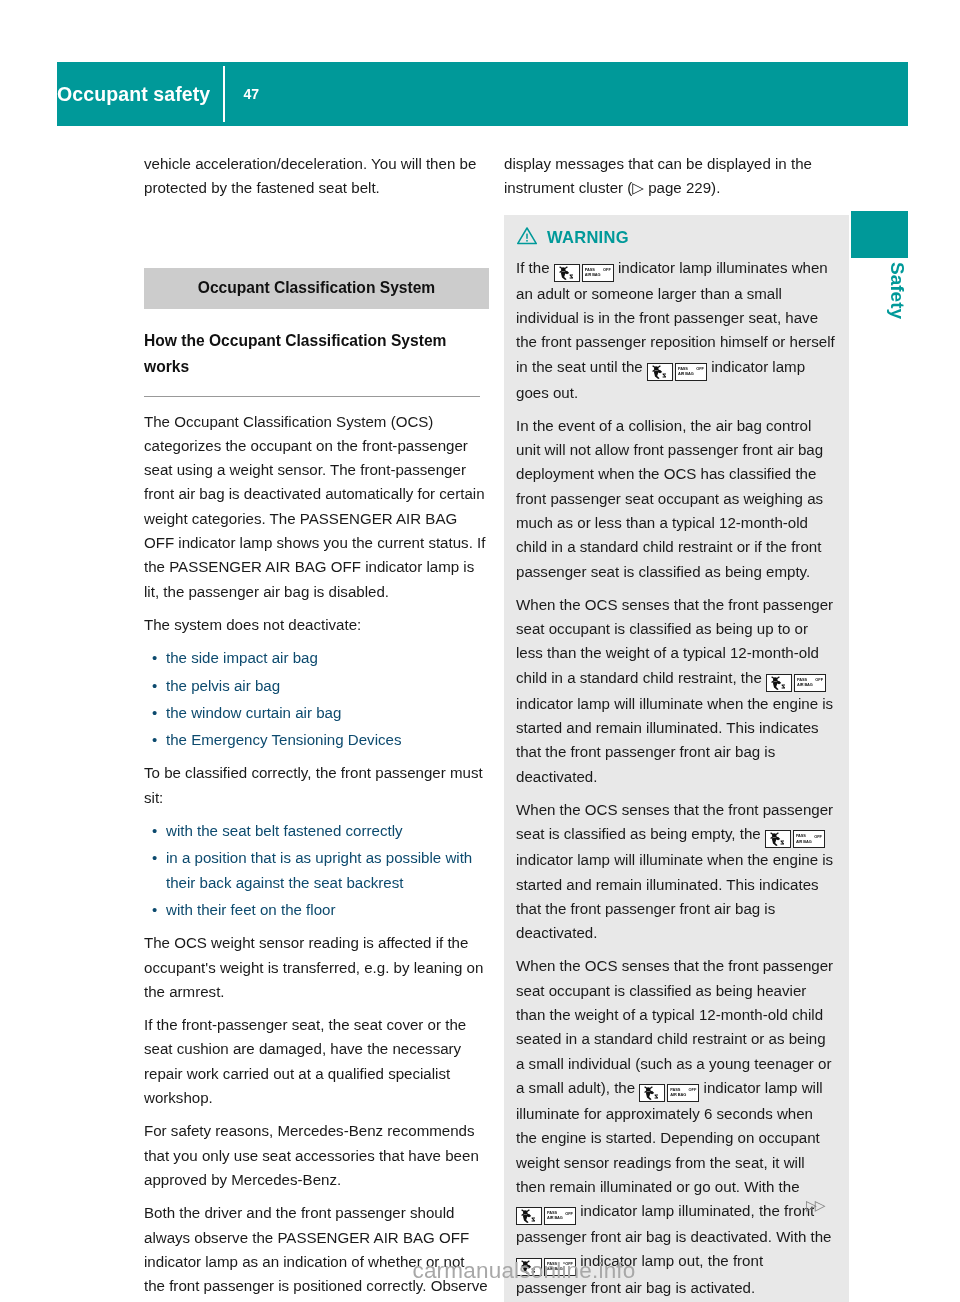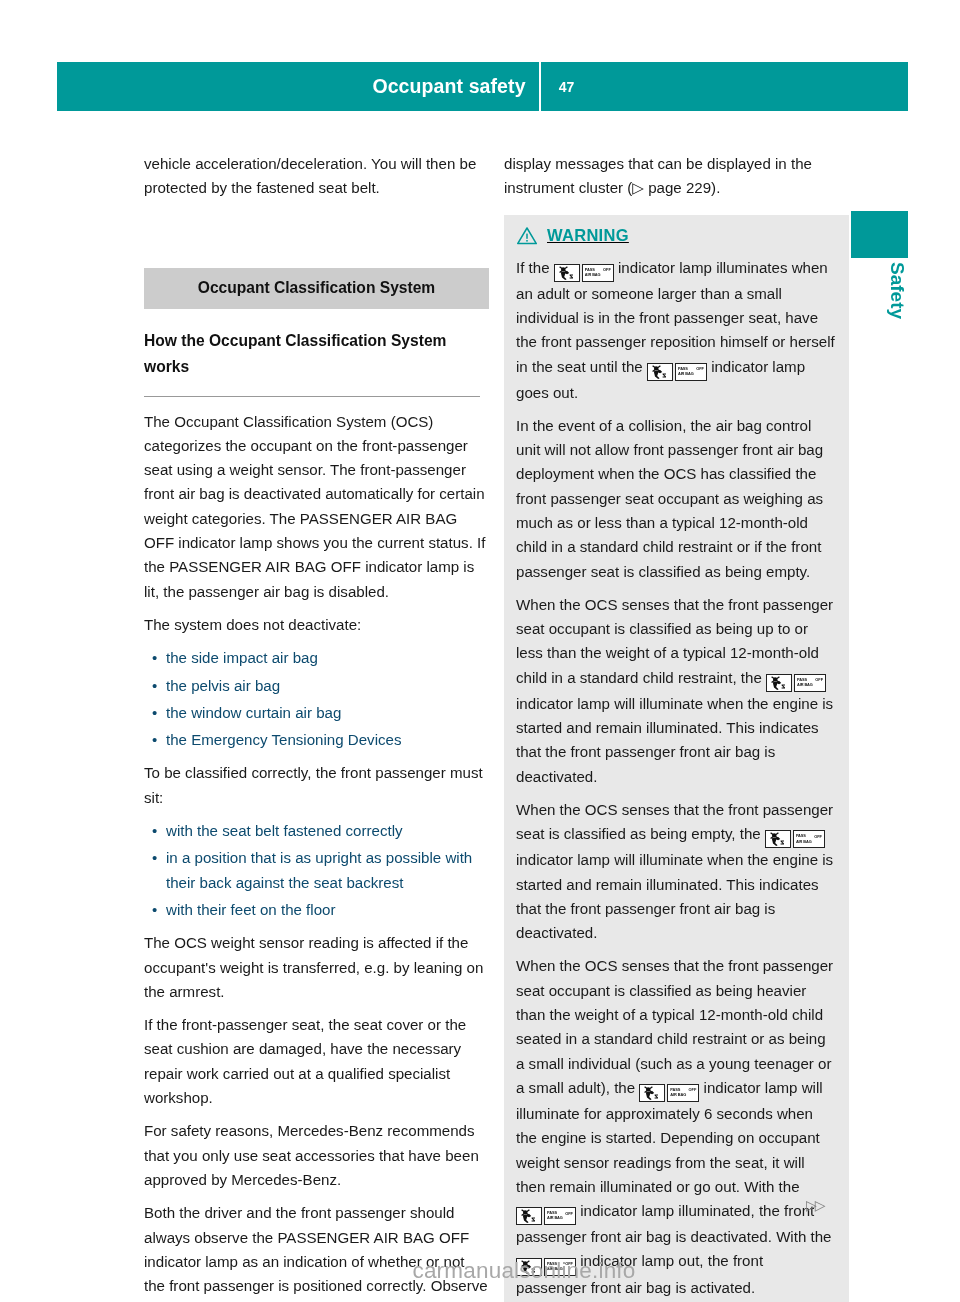--- a/index.html
+++ b/index.html
@@ -14,25 +14,25 @@
     font-family: "Liberation Sans", sans-serif;
     overflow: hidden;
   }
 
   
   #header-bar {
     position: absolute;
     left: 57px;
     top: 62px;
     width: 851px;
-    height: 49px;
+    height: 64px;
     background: #009999;
     display: flex;
     align-items: center;
-    justify-content: center;
+    justify-content: flex-start;
   }
   #header-title {
     color: #ffffff;
     font-size: 19.5px;
     font-weight: bold;
     letter-spacing: 0.1px;
     padding-right: 13px;
     white-space: nowrap;
   }
   #header-divider {
@@ -142,24 +142,23 @@
 
   
   #warning-box {
     background: #e8e8e8;
     padding: 11px 13px 13px 12px;
     margin-top: 14px;
     width: 320px;
   }
   #warning-head {
     display: flex;
-    align-items: flex-start;
+    align-items: center;
     gap: 9px;
     margin-bottom: 7px;
-    text-decoration: underline;
   }
   #warning-head .warn-label {
     color: #009999;
     font-size: 16.5px;
     font-weight: bold;
     letter-spacing: 0.3px;
   }
   #warning-box p.body { color: #1a1a1a; }
   #warning-box p.body:last-child { margin-bottom: 0; }
 

